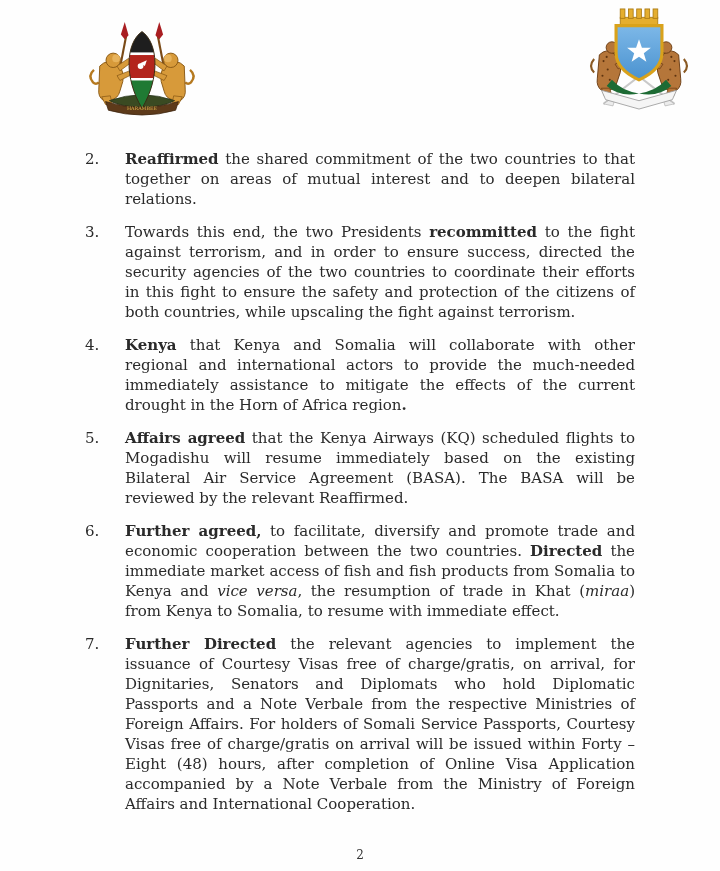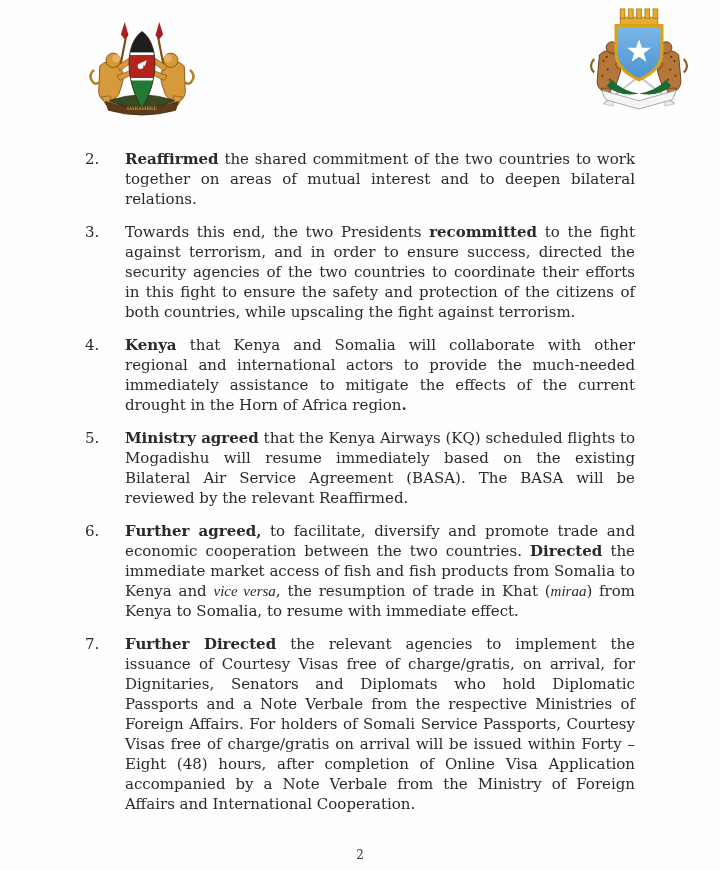--- a/index.html
+++ b/index.html
@@ -25,21 +25,21 @@
   }
   .para {
     display: flex;
     margin-bottom: 13px;
     font-size: 15px;
     line-height: 20px;
   }
   .para .num { flex: none; width: 40px; }
   .para .txt { width: 510px; text-align: justify; }
   .seg.bold   { font-weight: bold; }
-  .seg.italic { font-style: italic; font-family: Liberation Serif, serif; }
+  .seg.italic { font-style: italic; }
 
   .footer {
     position: absolute;
     left: 0; right: 0;
     top: 848px;
     text-align: center;
     font-size: 12px;
     line-height: 14px;
     color: #333333;
   }
@@ -143,33 +143,33 @@
       <path d="M44,70 q10,11 26,13 q-18,4 -31,-7 z" fill="#1d6b34"></path>
       <path d="M96,70 q-10,11 -26,13 q18,4 31,-7 z" fill="#1d6b34"></path>
 
       <path d="M34,80 L70,90 L106,80 L102,89 L70,98 L38,89 Z" fill="#f5f5f5" stroke="#9a9a9a" stroke-width="0.8"></path>
     </svg>
   </div>
 
   <main class="doc-body" id="paragraphs">
       <div class="para">
         <div class="num">2.</div>
-        <div class="txt"><span class="seg bold">Reaffirmed</span><span class="seg normal"> the shared commitment of the two countries to work together on areas of mutual interest and to deepen bilateral relations.</span></div>
+        <div class="txt"><span class="seg bold">Reaffirmed</span><span class="seg normal"> the shared commitment of the two countries to that together on areas of mutual interest and to deepen bilateral relations.</span></div>
       </div>
       <div class="para">
         <div class="num">3.</div>
         <div class="txt"><span class="seg normal">Towards this end, the two Presidents </span><span class="seg bold">recommitted</span><span class="seg normal"> to the fight against terrorism, and in order to ensure success, directed the security agencies of the two countries to coordinate their efforts in this fight to ensure the safety and protection of the citizens of both countries, while upscaling the fight against terrorism.</span></div>
       </div>
       <div class="para">
         <div class="num">4.</div>
         <div class="txt"><span class="seg bold">Kenya</span><span class="seg normal"> that Kenya and Somalia will collaborate with other regional and international actors to provide the much-needed immediately assistance to mitigate the effects of the current drought in the Horn of Africa region</span><span class="seg bold">.</span></div>
       </div>
       <div class="para">
         <div class="num">5.</div>
-        <div class="txt"><span class="seg bold">Ministry agreed</span><span class="seg normal"> that the Kenya Airways (KQ) scheduled flights to Mogadishu will resume immediately based on the existing Bilateral Air Service Agreement (BASA). The BASA will be reviewed by the relevant Reaffirmed.</span></div>
+        <div class="txt"><span class="seg bold">Affairs agreed</span><span class="seg normal"> that the Kenya Airways (KQ) scheduled flights to Mogadishu will resume immediately based on the existing Bilateral Air Service Agreement (BASA). The BASA will be reviewed by the relevant Reaffirmed.</span></div>
       </div>
       <div class="para">
         <div class="num">6.</div>
         <div class="txt"><span class="seg bold">Further agreed,</span><span class="seg normal"> to facilitate, diversify and promote trade and economic cooperation between the two countries. </span><span class="seg bold">Directed</span><span class="seg normal"> the immediate market access of fish and fish products from Somalia to Kenya and </span><span class="seg italic">vice versa</span><span class="seg normal">, the resumption of trade in Khat (</span><span class="seg italic">miraa</span><span class="seg normal">) from Kenya to Somalia, to resume with immediate effect.</span></div>
       </div>
       <div class="para">
         <div class="num">7.</div>
         <div class="txt"><span class="seg bold">Further Directed</span><span class="seg normal"> the relevant agencies to implement the issuance of Courtesy Visas free of charge/gratis, on arrival, for Dignitaries, Senators and Diplomats who hold Diplomatic Passports and a Note Verbale from the respective Ministries of Foreign Affairs. For holders of Somali Service Passports, Courtesy Visas free of charge/gratis on arrival will be issued within Forty – Eight (48) hours, after completion of Online Visa Application accompanied by a Note Verbale from the Ministry of Foreign Affairs and International Cooperation.</span></div>
       </div>
     </main>

